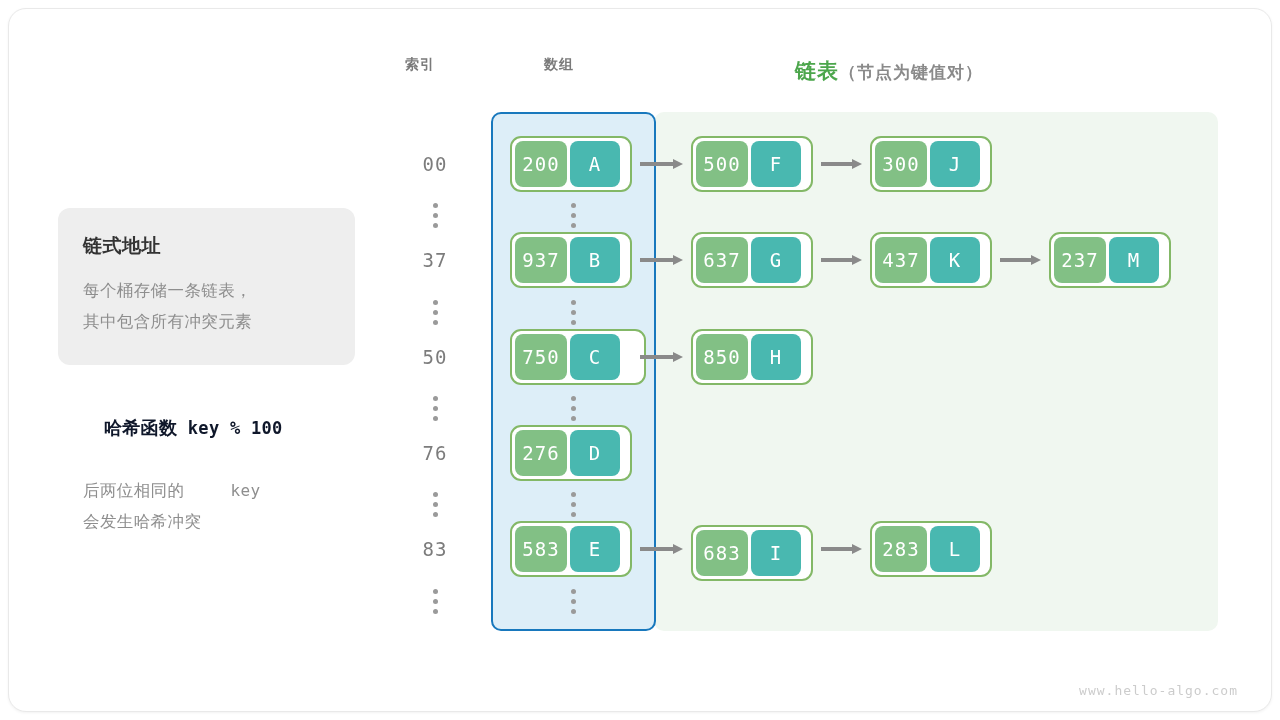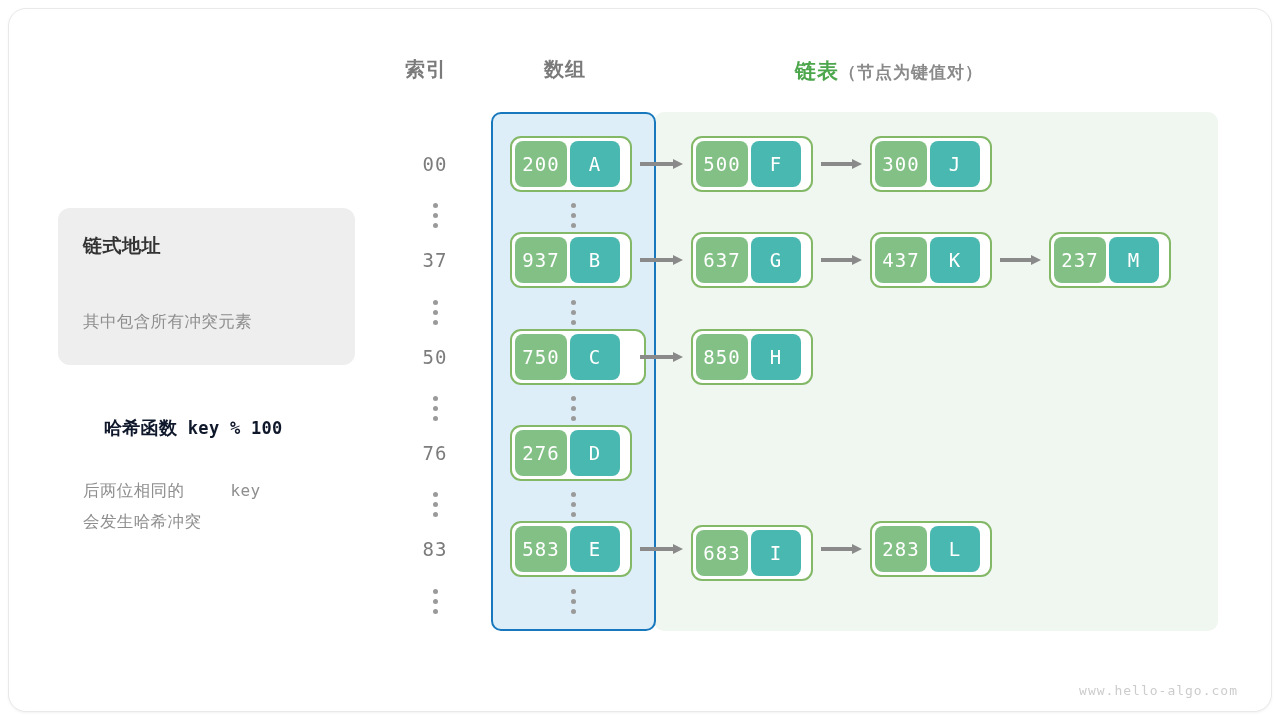--- a/index.html
+++ b/index.html
@@ -30,21 +30,21 @@
     border-radius: 18px;
     border: 1px solid #e9e9e9;
     box-shadow: 0 1px 3px rgba(0,0,0,0.055);
     box-sizing: border-box;
   }
 
   
   .hdr {
     position: absolute;
     font-weight: bold;
-    font-size: 20px;
+    font-size: 14px;
     color: #7a7a7a;
     letter-spacing: 1px;
     white-space: nowrap;
   }
   .hdr-index { left: 405px; top: 56px; }
   .hdr-array { left: 544px; top: 56px; }
   .hdr-list  { left: 795px; top: 57px; font-size: 20px; }
   .hdr-list .accent { color: #4ca64c; font-weight: bold; font-size: 21px; }
   .hdr-list .sub { color: #8a8a8a; font-weight: bold; font-size: 17px; }
 
@@ -225,20 +225,21 @@
   <div class="card"></div>
 
   <div class="hdr hdr-index">索引</div>
   <div class="hdr hdr-array">数组</div>
   <div class="hdr hdr-list">
     <span class="accent">链表</span><span class="sub">（节点为键值对）</span>
   </div>
 
   <div class="info-box"></div>
   <div class="info-title">链式地址</div>
+  <div class="info-line1">每个桶存储一条链表，</div>
   <div class="info-line2">其中包含所有冲突元素</div>
 
   <div class="hash-title">
     <span>哈希函数</span>&nbsp;&nbsp;<span class="mono">key % 100</span>
   </div>
   <div class="hash-line1">
     <span>后两位相同的</span>&nbsp;&nbsp;<span class="mono">key</span>
   </div>
   <div class="hash-line2">会发生哈希冲突</div>
 

